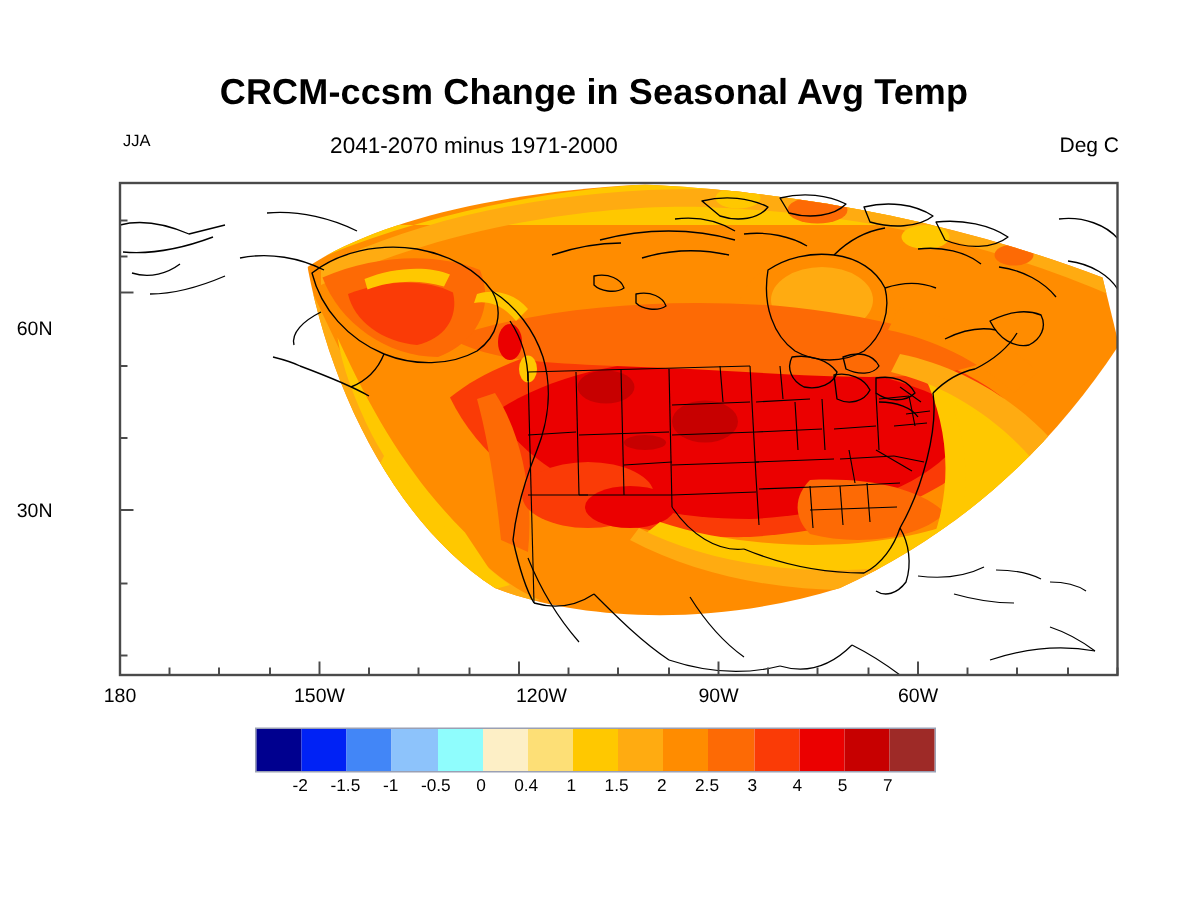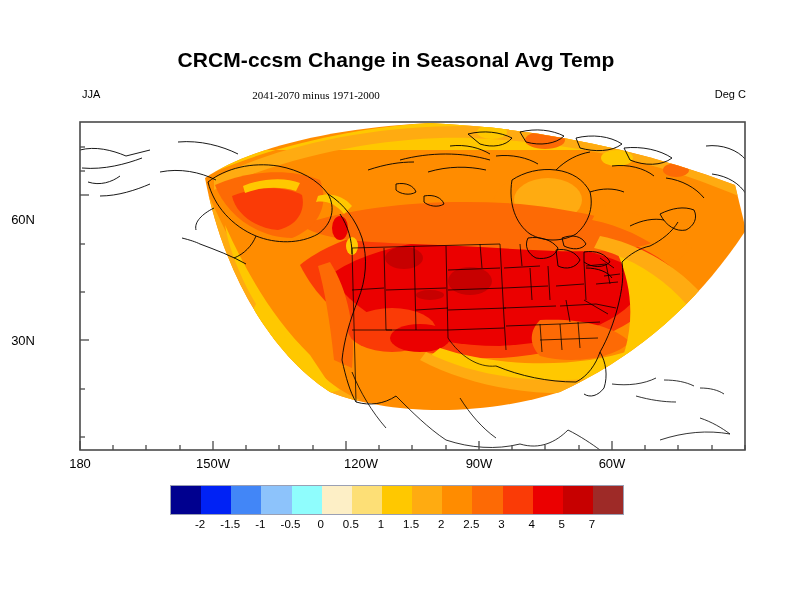--- a/index.html
+++ b/index.html
@@ -1,25 +1,25 @@
 <!DOCTYPE html>
 <html><head>
 <meta charset="utf-8">
 <style>
   html,body{margin:0;padding:0;background:#ffffff;}
   body{width:792px;height:612px;position:relative;overflow:hidden;
        font-family:"Liberation Sans",sans-serif;color:#000;}
   #stage{position:absolute;left:0;top:0;width:792px;height:612px;}
 
   .title{position:absolute;left:0;top:48px;width:792px;text-align:center;
-         font-size:21px;font-weight:bold;letter-spacing:.1px;}
+         font-size:24px;font-weight:bold;letter-spacing:.1px;}
   .corner-left{position:absolute;left:82px;top:88px;font-size:11px;}
-  .corner-right{position:absolute;right:46px;top:88px;font-size:11px;}
+  .corner-right{position:absolute;right:46px;top:88px;font-size:14px;}
   .subtitle{position:absolute;left:0;top:89px;width:632px;text-align:center;
-            font-size:11px;font-family:Liberation Serif, serif;}
+            font-size:15px;}
 
   .axis-label{position:absolute;font-size:13px;}
   .lon-label{transform:translateX(-50%);top:456px;}
   .lat-label{right:746px;transform:translateY(-50%);padding-right:11px;}
 
   .cb-wrap{position:absolute;left:170px;top:485px;width:452px;height:28px;
            display:flex;border:1px solid #9aa0b4;box-sizing:content-box;}
   .cb-cell{flex:1 1 0;height:28px;}
   .cb-ticks{position:absolute;left:170px;top:518px;width:452px;height:18px;}
   .cb-tick{position:absolute;transform:translateX(-50%);font-size:11.5px;top:0;}
@@ -330,21 +330,21 @@
       <div class="cb-cell" style="background: rgb(235, 0, 0);"></div>
       <div class="cb-cell" style="background: rgb(199, 0, 0);"></div>
       <div class="cb-cell" style="background: rgb(158, 42, 39);"></div>
     </div>
   <div class="cb-ticks" id="cbticks">
       <span class="cb-tick" style="left: 30.1333px;">-2</span>
       <span class="cb-tick" style="left: 60.2667px;">-1.5</span>
       <span class="cb-tick" style="left: 90.4px;">-1</span>
       <span class="cb-tick" style="left: 120.533px;">-0.5</span>
       <span class="cb-tick" style="left: 150.667px;">0</span>
-      <span class="cb-tick" style="left: 180.8px;">0.5</span>
+      <span class="cb-tick" style="left: 180.8px;">0.4</span>
       <span class="cb-tick" style="left: 210.933px;">1</span>
       <span class="cb-tick" style="left: 241.067px;">1.5</span>
       <span class="cb-tick" style="left: 271.2px;">2</span>
       <span class="cb-tick" style="left: 301.333px;">2.5</span>
       <span class="cb-tick" style="left: 331.467px;">3</span>
       <span class="cb-tick" style="left: 361.6px;">4</span>
       <span class="cb-tick" style="left: 391.733px;">5</span>
       <span class="cb-tick" style="left: 421.867px;">7</span>
     </div>
 

